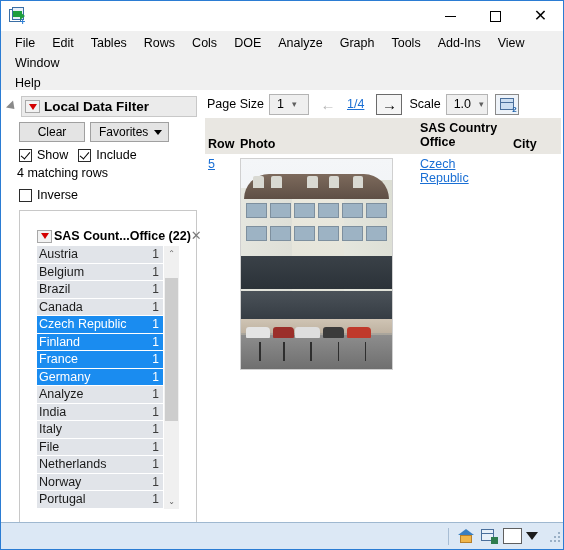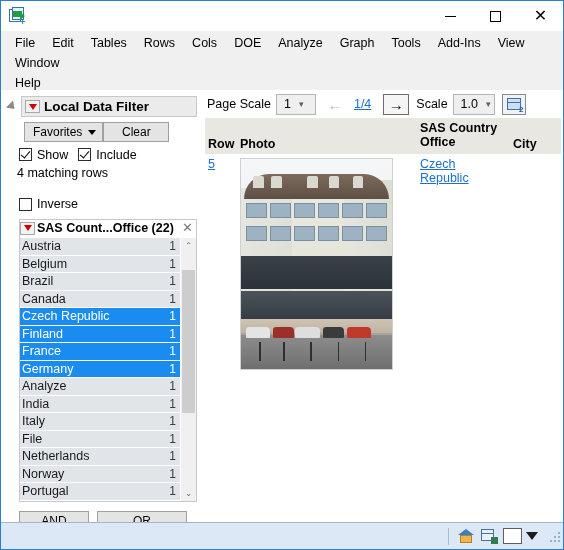--- a/index.html
+++ b/index.html
@@ -202,43 +202,43 @@
     height: 20px; line-height: 18px;
     padding: 0 10px; text-align: center;
   }
   #btn-clear { width: 66px; }
   #btn-fav { margin-left: 5px; display:flex; align-items:center; padding: 0 6px 0 8px; height:20px;}
   #btn-fav .cdown {
     width:0;height:0;border-left:4px solid transparent;border-right:4px solid transparent;
     border-top:5px solid #000; margin-left:6px;
   }
 
-  #ldf-checks { margin: 6px 0 0 14px; display: flex; align-items: flex-start; }
+  #ldf-checks { margin: 6px 0 0 14px; display: flex; align-items: flex-end; }
   .cbox {
     width: 13px; height: 13px; background: #fff;
     border: 1px solid #2b2b2b; position: relative; flex: none;
   }
   .cbox.checked::after {
     content: '';
     position: absolute; left: 3px; top: 0px;
     width: 4px; height: 8px;
     border: solid #000; border-width: 0 1.6px 1.6px 0;
     transform: rotate(40deg);
   }
   .cb-label { font-size: 12.5px; margin: 0 10px 0 5px; color:#000; }
-  #matching-rows { font-size: 12.5px; margin: 4px 0 17px 12px; color: #000; }
+  #matching-rows { font-size: 12.5px; margin: 4px 0 8px 12px; color: #000; }
   #inverse-row { margin: 5px 0 0 14px; display:flex; align-items:center; }
 
   
   #filter-card {
     margin: 8px 0 0 14px;
     width: 178px;
     background: #ffffff;
     border: 1px solid #c8c8c8;
-    padding: 0;
+    padding: 17px;
   }
   #fc-header {
     display: flex; align-items: center;
     padding: 1px 0 3px 0;
   }
   #fc-title {
     font-size: 12.5px; font-weight: bold; color: #000;
     margin-left: 2px; white-space: nowrap;
   }
   #fc-close {
@@ -521,25 +521,25 @@
         <span class="disclosure"></span>
         <div id="ldf-bar">
           <span class="red-tri-box">
               <span class="red-tri"></span>
             </span>
           <span id="ldf-title">Local Data Filter</span>
         </div>
       </div>
 
       <div id="ldf-buttons">
+        <div class="btn" id="btn-clear">Clear</div>
         <div class="btn" id="btn-fav">
           <span>Favorites</span>
           <span class="cdown"></span>
         </div>
-        <div class="btn" id="btn-clear">Clear</div>
       </div>
 
       <div id="ldf-checks">
         <span class="cbox checked"></span>
         <span class="cb-label">Show</span>
         <span class="cbox checked"></span>
         <span class="cb-label">Include</span>
       </div>
 
       <div id="matching-rows">4 matching rows</div>
@@ -630,21 +630,21 @@
 
       <div id="andor">
         <div class="btn" id="btn-and">AND</div>
         <div class="btn" id="btn-or">OR</div>
       </div>
     </div>
 
     <div id="content">
 
       <div id="pagebar">
-        <span class="pb-label">Page Scale</span>
+        <span class="pb-label">Page Size</span>
         <div class="combo">
           <span class="cv">1</span>
           <span class="carr">▾</span>
         </div>
         <div class="navbtn disabled">←</div>
         <span id="page-ind">1/4</span>
         <div class="navbtn active">→</div>
         <span class="pb-label" id="scale-lbl">Scale</span>
         <div class="combo">
           <span class="cv">1.0</span>

